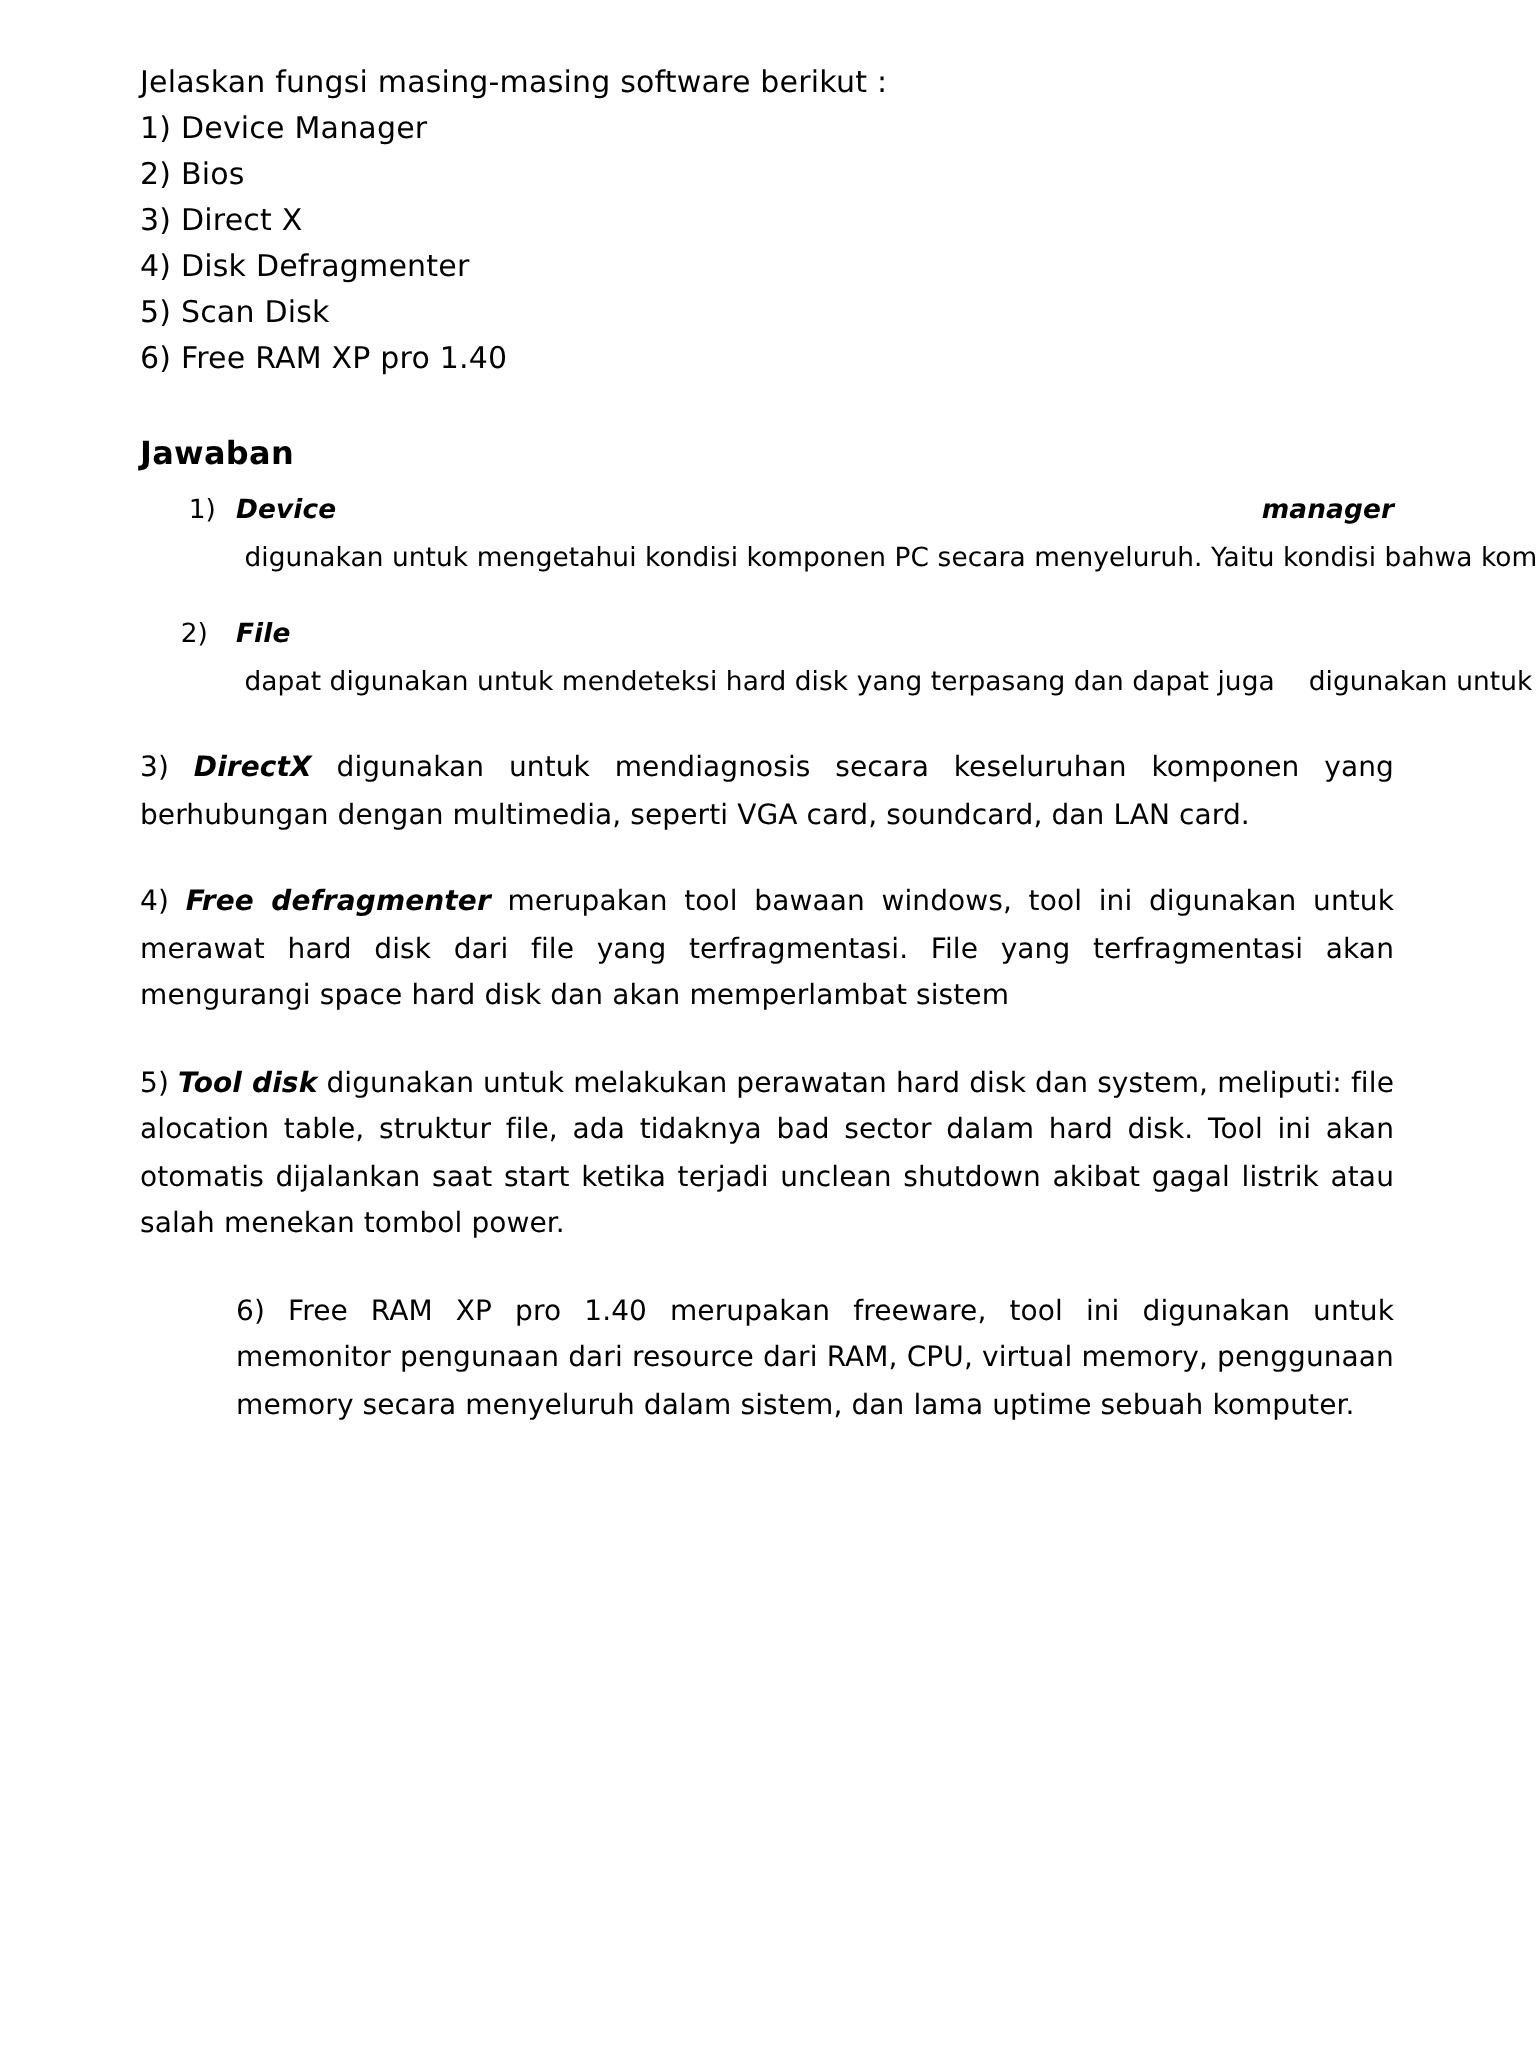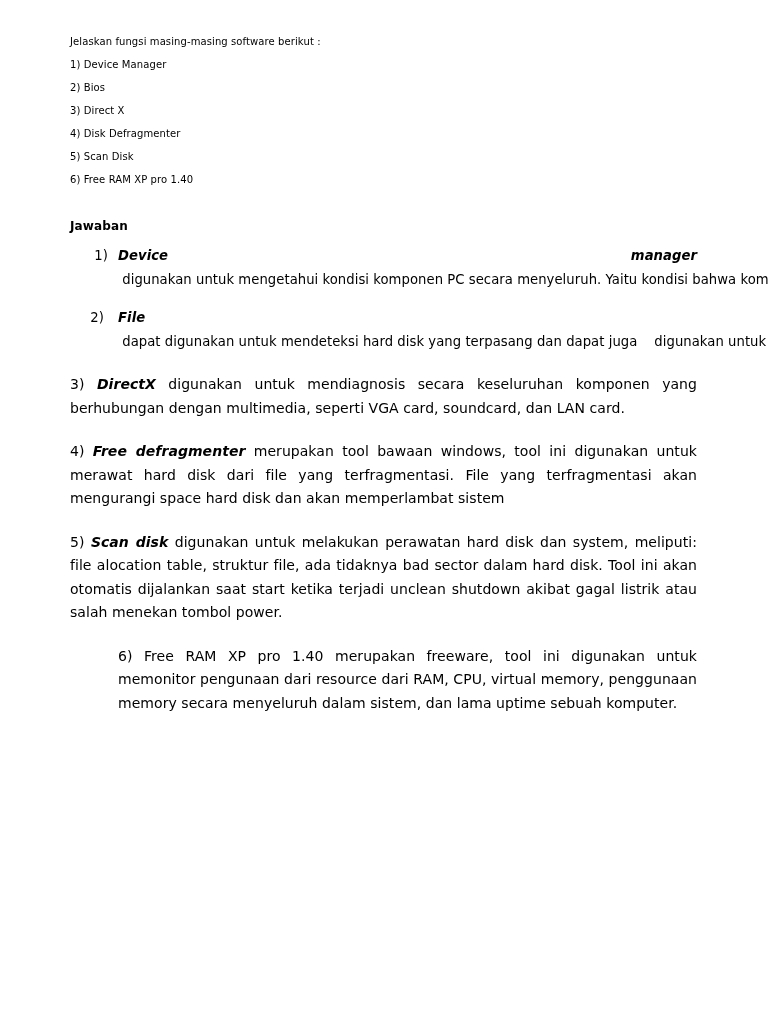--- a/index.html
+++ b/index.html
@@ -25,30 +25,30 @@
     box-sizing: border-box;
     padding: 30px 71px 0 70px;
   }
 
   
   .question-block {
     margin: 0;
     padding: 0;
   }
   .q-line {
-    font-size: 10px;
+    font-size: 15px;
     line-height: 23px;
     letter-spacing: 0.1px;
     white-space: pre;
     text-align: left;
   }
 
   
   .answer-heading {
-    font-size: 12px;
+    font-size: 16px;
     font-weight: bold;
     line-height: 23px;
     letter-spacing: 0.15px;
     margin-top: 24px;
   }
 
   
   .answers {
     margin-top: 6px;
   }
@@ -133,21 +133,21 @@
       <span class="term">DirectX</span><span> digunakan untuk mendiagnosis secara keseluruhan komponen yang berhubungan dengan multimedia, seperti VGA card, soundcard, dan LAN card.</span>
     </p>
 
     <p class="ans-block gap-lg">
       <span>4)</span>
       <span class="term">Free defragmenter</span><span> merupakan tool bawaan windows, tool ini digunakan untuk merawat hard disk dari file yang terfragmentasi. File yang terfragmentasi akan mengurangi space hard disk dan akan memperlambat sistem</span>
     </p>
 
     <p class="ans-block gap-lg">
       <span>5)</span>
-      <span class="term">Scan disk</span><span> digunakan untuk melakukan perawatan hard disk dan system, meliputi: file alocation table, struktur file, ada tidaknya bad sector dalam hard disk. Tool ini akan otomatis dijalankan saat start ketika terjadi unclean shutdown akibat gagal listrik atau salah menekan tombol power.</span>
+      <span class="term">Tool disk</span><span> digunakan untuk melakukan perawatan hard disk dan system, meliputi: file alocation table, struktur file, ada tidaknya bad sector dalam hard disk. Tool ini akan otomatis dijalankan saat start ketika terjadi unclean shutdown akibat gagal listrik atau salah menekan tombol power.</span>
     </p>
 
     <p class="ans-block gap-lg">
       <span>6)</span><span> Free RAM XP pro 1.40 merupakan freeware, tool ini digunakan untuk memonitor pengunaan dari resource dari RAM, CPU, virtual memory, penggunaan memory secara menyeluruh dalam sistem, dan lama uptime sebuah komputer.</span>
     </p>
 
   </div>
 </div>
 
 </body></html>

